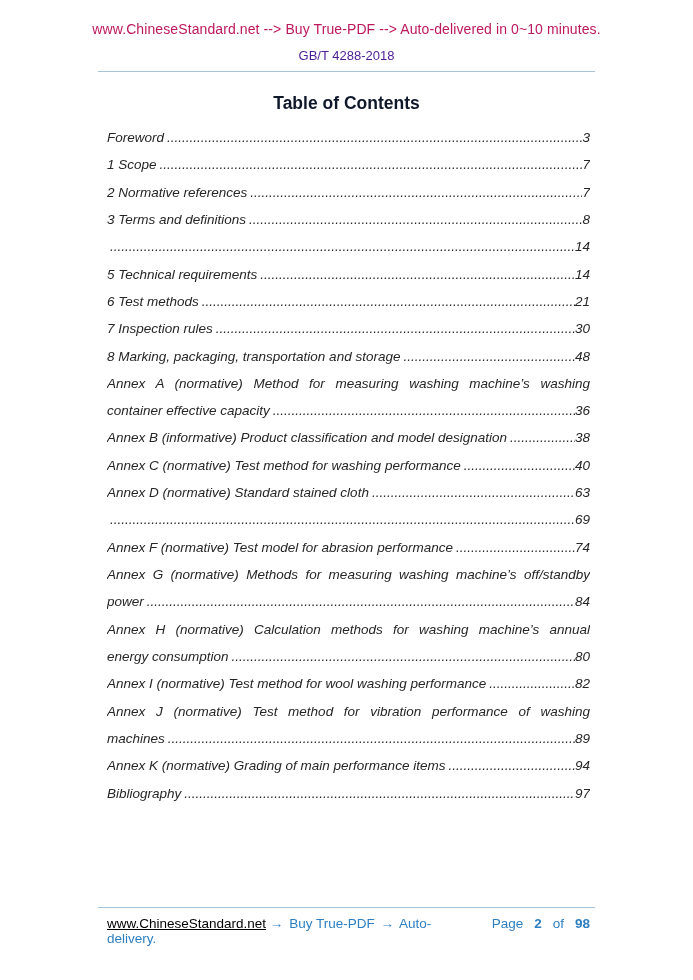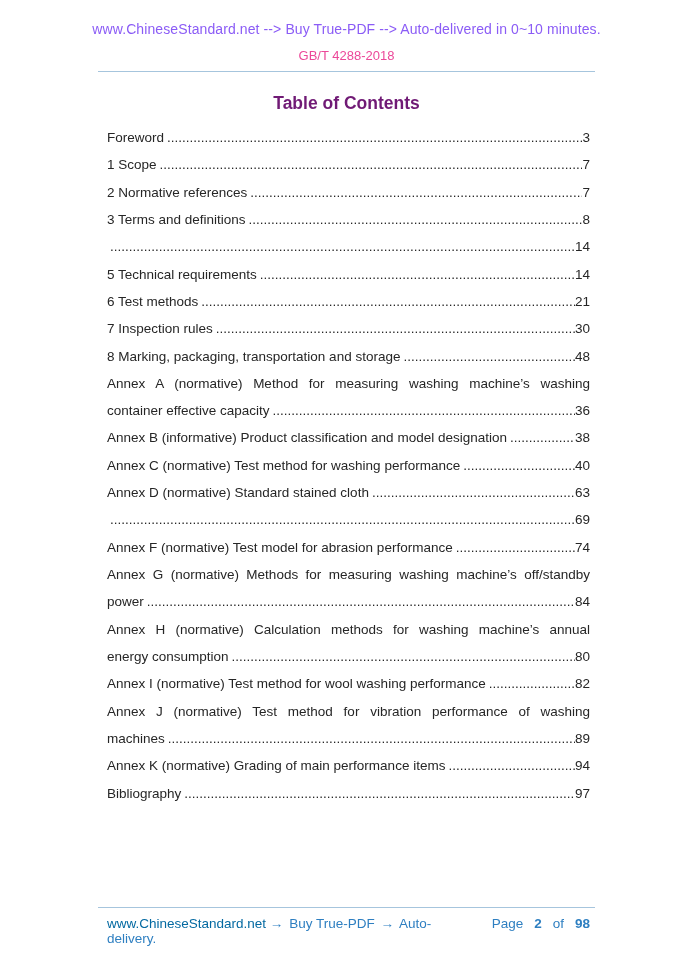--- a/index.html
+++ b/index.html
@@ -15,62 +15,63 @@
     font-family: "Liberation Sans", sans-serif;
     overflow: hidden;
   }
   .banner {
     position: absolute;
     top: 21px;
     left: 0;
     right: 0;
     text-align: center;
     font-size: 14px;
-    color: #8b5cf6;
+    color: #be185d;
     letter-spacing: 0.1px;
   }
   .std-number {
     position: absolute;
     top: 48px;
     left: 0;
     right: 0;
     text-align: center;
     font-size: 13px;
-    color: #ec4899;
+    color: #4c1d95;
   }
   .header-rule {
     position: absolute;
     top: 71px;
     left: 98px;
     width: 497px;
     border-top: 1px solid #a6c5dd;
   }
   .doc-title {
     position: absolute;
     top: 93px;
     left: 0;
     right: 0;
     margin: 0;
     text-align: center;
     font-size: 17.5px;
     font-weight: bold;
-    color: #701a75;
+    color: #0f172a;
   }
   .toc {
     position: absolute;
     top: 124px;
     left: 107px;
     width: 483px;
     font-size: 13.5px;
     color: #262626;
   }
   .toc-line {
     height: 27.32px;
     line-height: 27.32px;
     overflow: hidden;
+    font-style: italic;
   }
   .toc-line.justified {
     text-align: justify;
     text-align-last: justify;
   }
   .toc-line.fill {
     display: flex;
     align-items: baseline;
   }
   .toc-text { white-space: nowrap; }
@@ -94,21 +95,22 @@
     left: 107px;
     width: 483px;
     display: flex;
     justify-content: space-between;
     align-items: baseline;
     font-size: 13.5px;
     color: #2e7fc1;
   }
   .footer-left span { margin-right: 2px; }
   .footer-link {
-    color: #0369a1;
+    color: #000000;
+    text-decoration: underline;
     cursor: pointer;
   }
   .footer-right span, .footer-right b { margin-left: 11px; }
 </style>
 </head>
 <body>
 
 <div class="page">
 
   <div class="banner">www.ChineseStandard.net --&gt; Buy True-PDF --&gt; Auto-delivered in 0~10 minutes.</div>

